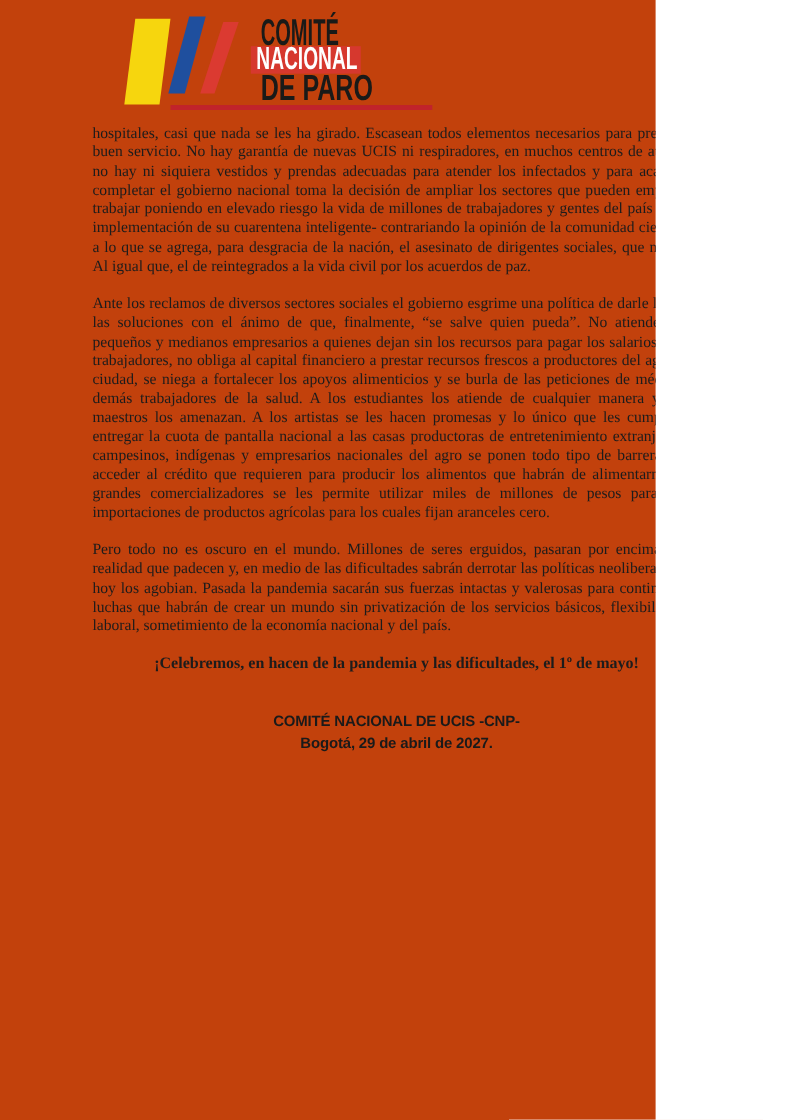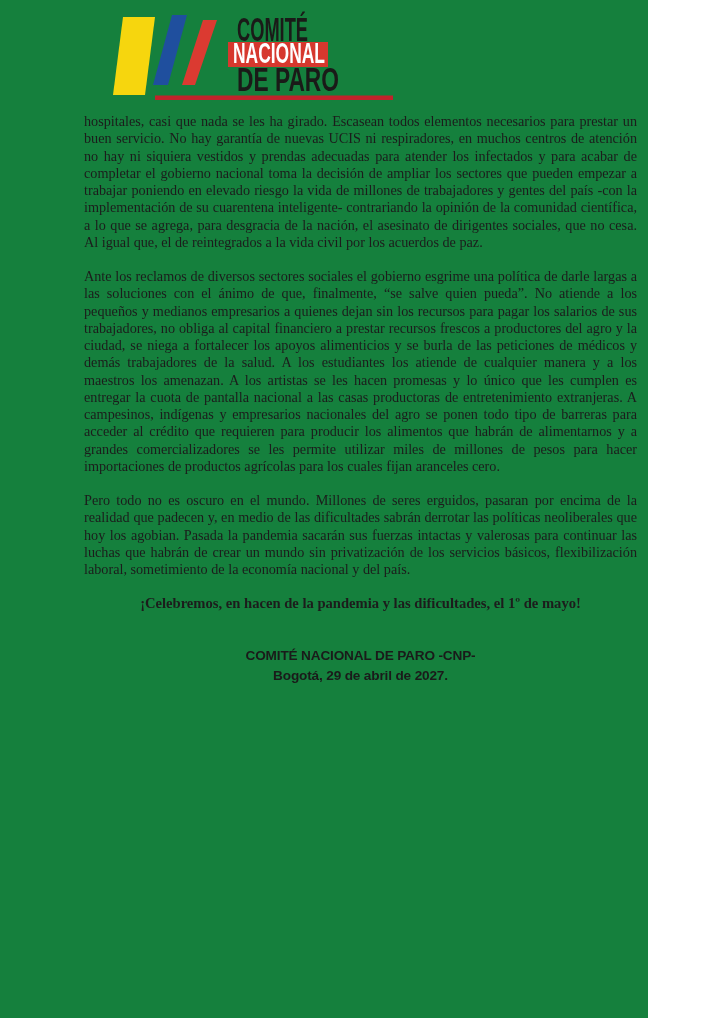--- a/index.html
+++ b/index.html
@@ -1,20 +1,20 @@
 <!DOCTYPE html>
 <html><head>
 <meta charset="utf-8">
 <style>
   html, body { margin: 0; padding: 0; background: #ffffff; }
   .page {
     position: relative;
-    width: 648px;
+    width: 596px;
     height: 1018px;
-    background: #15803d;
+    background: #c2410c;
     overflow: hidden;
     font-family: "Liberation Serif", serif;
     color: #1c1c1c;
   }
   .logo {
     position: absolute;
     left: 110px;
     top: 6px;
     width: 290px;
     height: 96px;
@@ -71,18 +71,18 @@
   </svg>
 
   <div class="body-text">
     <p>hospitales, casi que nada se les ha girado. Escasean todos elementos necesarios para prestar un buen servicio. No hay garantía de nuevas UCIS ni respiradores, en muchos centros de atención no hay ni siquiera vestidos y prendas adecuadas para atender los infectados y para acabar de completar el gobierno nacional toma la decisión de ampliar los sectores que pueden empezar a trabajar poniendo en elevado riesgo la vida de millones de trabajadores y gentes del país -con la implementación de su cuarentena inteligente- contrariando la opinión de la comunidad científica, a lo que se agrega, para desgracia de la nación, el asesinato de dirigentes sociales, que no cesa. Al igual que, el de reintegrados a la vida civil por los acuerdos de paz.</p>
     <p>Ante los reclamos de diversos sectores sociales el gobierno esgrime una política de darle largas a las soluciones con el ánimo de que, finalmente, “se salve quien pueda”. No atiende a los pequeños y medianos empresarios a quienes dejan sin los recursos para pagar los salarios de sus trabajadores, no obliga al capital financiero a prestar recursos frescos a productores del agro y la ciudad, se niega a fortalecer los apoyos alimenticios y se burla de las peticiones de médicos y demás trabajadores de la salud. A los estudiantes los atiende de cualquier manera y a los maestros los amenazan. A los artistas se les hacen promesas y lo único que les cumplen es entregar la cuota de pantalla nacional a las casas productoras de entretenimiento extranjeras. A campesinos, indígenas y empresarios nacionales del agro se ponen todo tipo de barreras para acceder al crédito que requieren para producir los alimentos que habrán de alimentarnos y a grandes comercializadores se les permite utilizar miles de millones de pesos para hacer importaciones de productos agrícolas para los cuales fijan aranceles cero.</p>
     <p>Pero todo no es oscuro en el mundo. Millones de seres erguidos, pasaran por encima de la realidad que padecen y, en medio de las dificultades sabrán derrotar las políticas neoliberales que hoy los agobian. Pasada la pandemia sacarán sus fuerzas intactas y valerosas para continuar las luchas que habrán de crear un mundo sin privatización de los servicios básicos, flexibilización laboral, sometimiento de la economía nacional y del país.</p>
 
     <div class="slogan">¡Celebremos, en hacen de la pandemia y las dificultades, el 1º de mayo!</div>
 
     <div class="signature">
-      <div>COMITÉ NACIONAL DE PARO -CNP-</div>
+      <div>COMITÉ NACIONAL DE UCIS -CNP-</div>
       <div>Bogotá, 29 de abril de 2027.</div>
     </div>
   </div>
 
 </div>
 
 </body></html>

